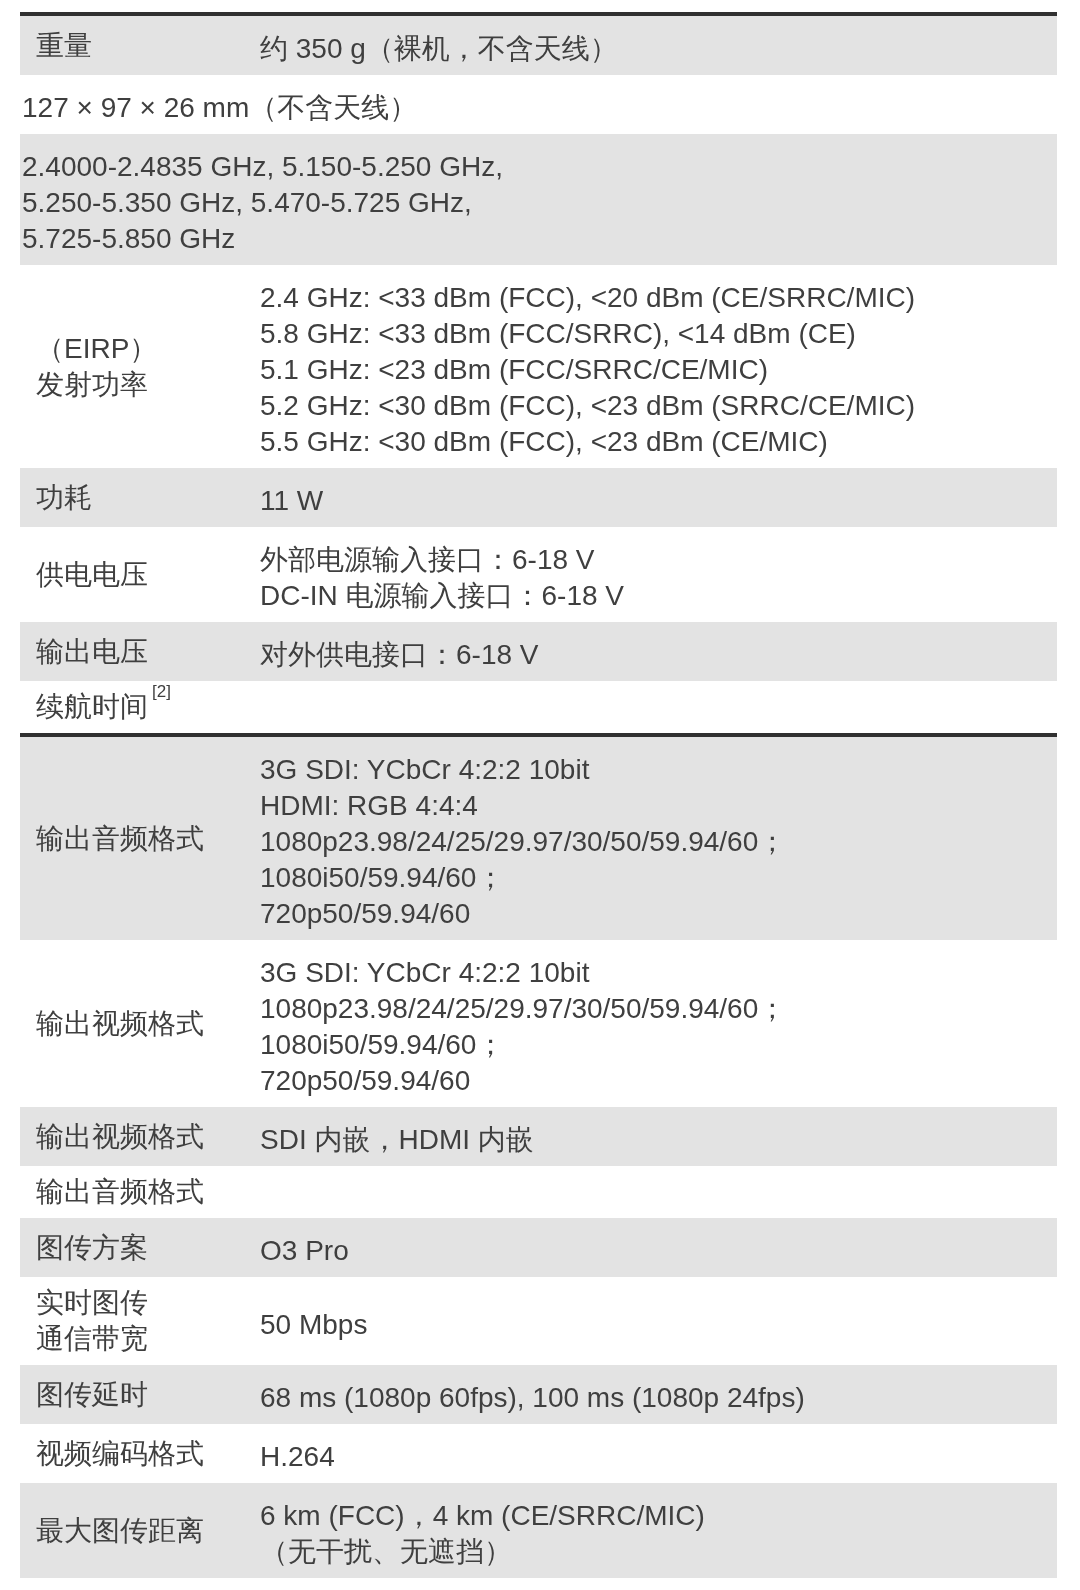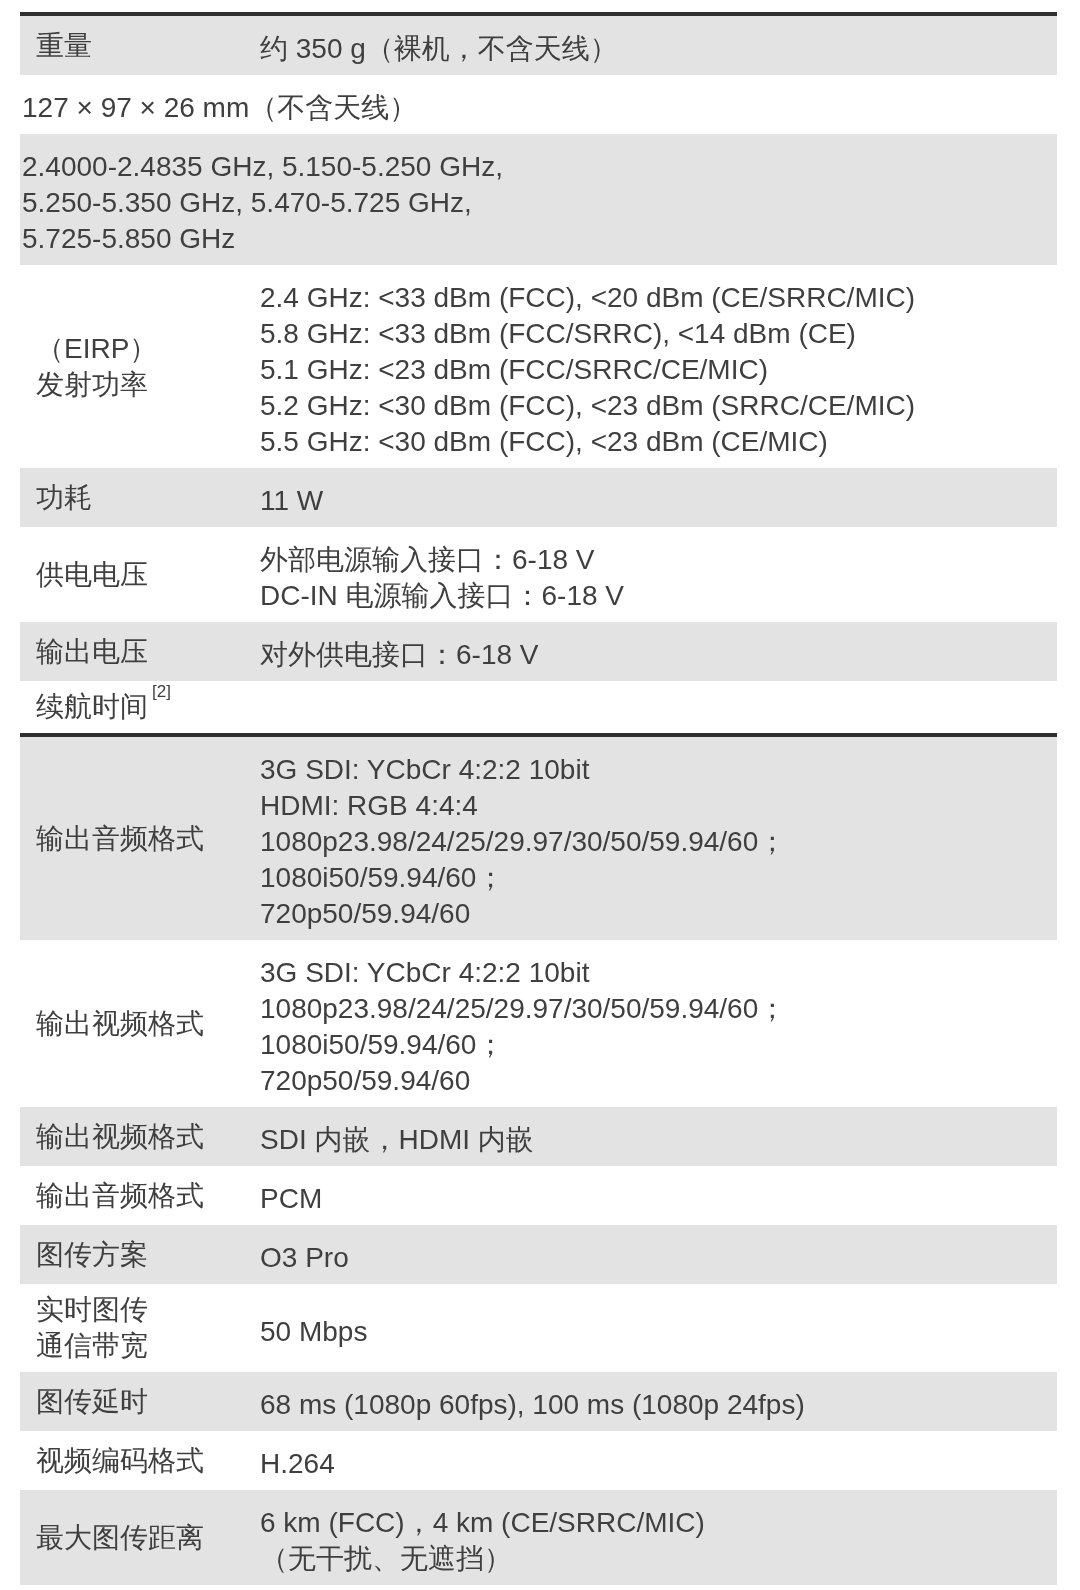--- a/index.html
+++ b/index.html
@@ -161,23 +161,20 @@
         <div class="label-line">输出视频格式</div>
       </div>
       <div class="value-col">
         <div class="value-line">SDI 内嵌，HDMI 内嵌</div>
       </div>
     </div>
     <div class="row">
       <div class="label-col">
         <div class="label-line">输出音频格式</div>
       </div>
-      <div class="value-col">
-        <div class="value-line">PCM</div>
-      </div>
     </div>
     <div class="row shaded">
       <div class="label-col">
         <div class="label-line">图传方案</div>
       </div>
       <div class="value-col">
         <div class="value-line">O3 Pro</div>
       </div>
     </div>
     <div class="row">

